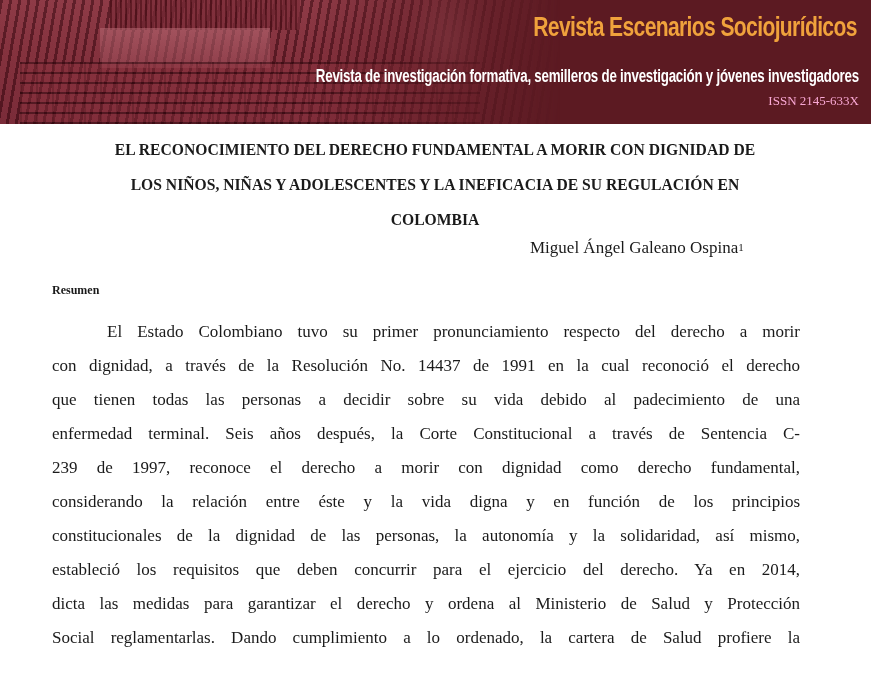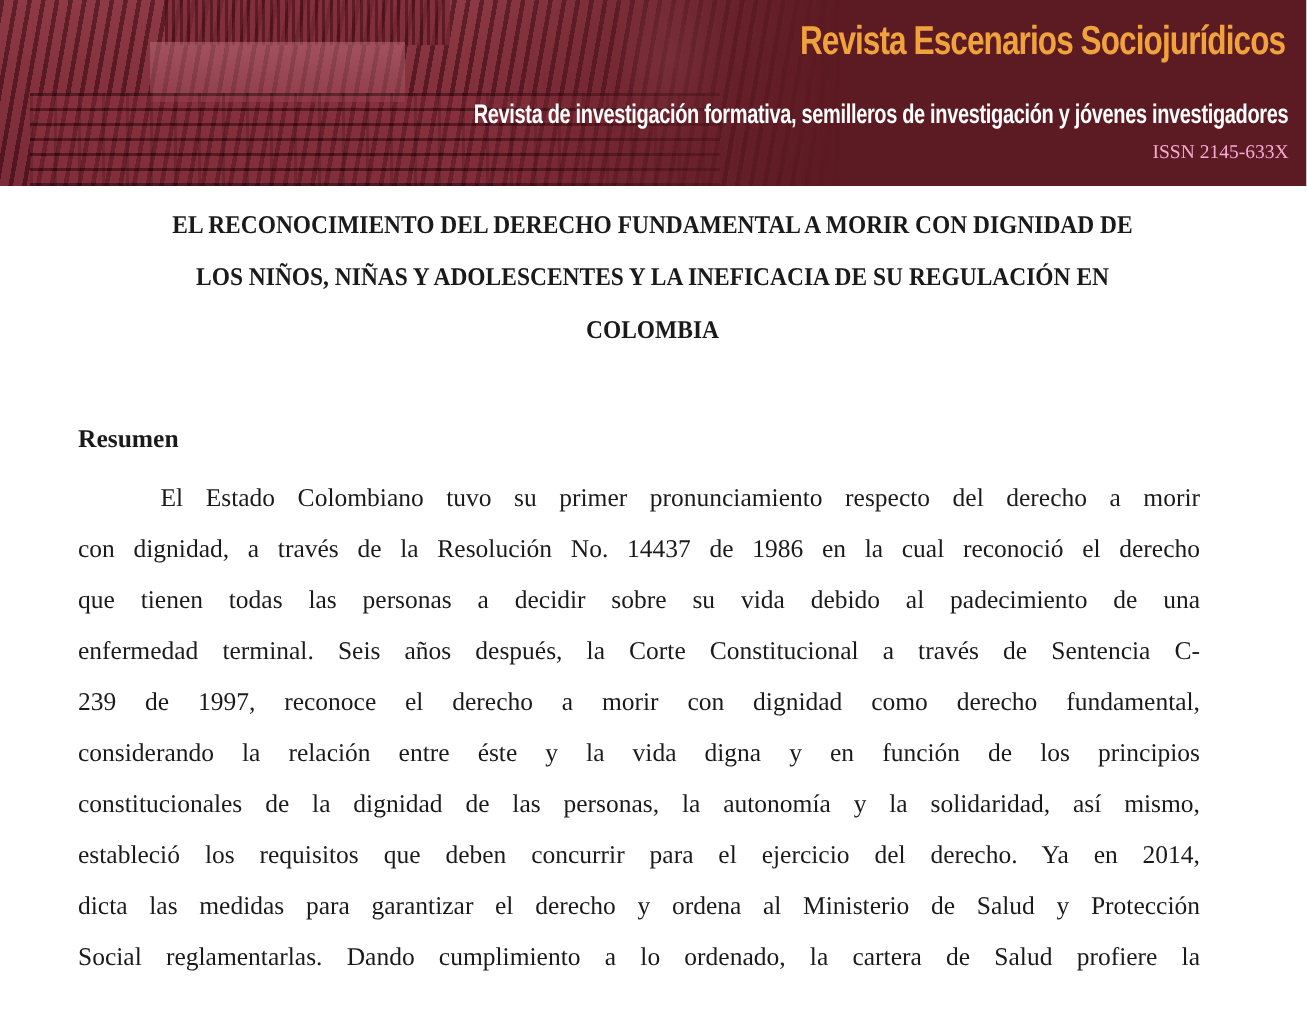--- a/index.html
+++ b/index.html
@@ -17,21 +17,21 @@
   .seats { position: absolute; left: 20px; top: 62px; width: 460px; height: 62px;
     background: repeating-linear-gradient(0deg, rgba(40,5,10,0.6) 0 2px, rgba(140,50,62,0.5) 2px 10px),
                 repeating-linear-gradient(90deg, rgba(40,5,10,0.5) 0 2px, rgba(0,0,0,0) 2px 16px);
     opacity: .8; }
   .journal-title { position: absolute; right: 14px; top: 12px; font-family: "Liberation Sans", sans-serif; font-weight: bold; font-size: 27px; color: #f0a23c; letter-spacing: -0.8px; transform: scaleX(0.78); transform-origin: right center; white-space: nowrap; }
   .journal-subtitle { position: absolute; right: 12px; top: 66px; font-family: "Liberation Sans", sans-serif; font-weight: bold; font-size: 18px; color: #ffffff; transform: scaleX(0.74); transform-origin: right center; white-space: nowrap; letter-spacing: -0.3px; }
   .issn { position: absolute; right: 12px; top: 93px; font-family: "Liberation Serif", serif; font-size: 13px; color: #f9a8d4; white-space: nowrap; }
   .doc-title { position: absolute; left: 40px; top: 132px; width: 790px; text-align: center; font-family: "Liberation Serif", serif; font-weight: bold; font-size: 17px; line-height: 35px; color: #1a1a1a; transform: scaleX(0.92); transform-origin: center top; }
   .authors { position: absolute; left: 530px; top: 236px; font-size: 17px; line-height: 24px; color: #1a1a1a; }
   .authors sup { font-size: 11px; vertical-align: top; position: relative; top: -1px; }
-  .resumen { position: absolute; left: 52px; top: 283px; font-weight: bold; font-size: 17px; }
+  .resumen { position: absolute; left: 52px; top: 283px; font-weight: bold; font-size: 12px; }
   .abstract { position: absolute; left: 52px; top: 315px; width: 748px; font-size: 17px; line-height: 34px; text-align: justify; text-align-last: justify; }
   .abstract .line { display: block; white-space: nowrap; overflow: hidden; text-align: justify; text-align-last: justify; height: 34px; }
   .abstract .indent { padding-left: 55px; }
 </style>
 </head>
 <body>
 
 <header class="banner">
   <div class="banner-photo">
     <div class="balcony"></div>
@@ -43,27 +43,30 @@
   <div class="issn">ISSN 2145-633X</div>
 </header>
 
 <div class="doc-title">
   <div>EL RECONOCIMIENTO DEL DERECHO FUNDAMENTAL A MORIR CON DIGNIDAD DE</div>
   <div>LOS NIÑOS, NIÑAS Y ADOLESCENTES Y LA INEFICACIA DE SU REGULACIÓN EN</div>
   <div>COLOMBIA</div>
 </div>
 
 <div class="authors">
+  <div>
+    <span>Miguel Ángel Galeano Ospina</span><sup>1</sup>
+  </div>
 </div>
 
 <div class="resumen">Resumen</div>
 
 <div class="abstract">
   <span class="line indent">El Estado Colombiano tuvo su primer pronunciamiento respecto del derecho a morir</span>
-  <span class="line">con dignidad, a través de la Resolución No. 14437 de 1986 en la cual reconoció el derecho</span>
+  <span class="line">con dignidad, a través de la Resolución No. 14437 de 1991 en la cual reconoció el derecho</span>
   <span class="line">que tienen todas las personas a decidir sobre su vida debido al padecimiento de una</span>
   <span class="line">enfermedad terminal. Seis años después, la Corte Constitucional a través de Sentencia C-</span>
   <span class="line">239 de 1997, reconoce el derecho a morir con dignidad como derecho fundamental,</span>
   <span class="line">considerando la relación entre éste y la vida digna y en función de los principios</span>
   <span class="line">constitucionales de la dignidad de las personas, la autonomía y la solidaridad, así mismo,</span>
   <span class="line">estableció los requisitos que deben concurrir para el ejercicio del derecho.  Ya en 2014,</span>
   <span class="line">dicta las medidas para garantizar el derecho y ordena al Ministerio de Salud y Protección</span>
   <span class="line">Social reglamentarlas. Dando cumplimiento a lo ordenado, la cartera de Salud profiere la</span>
 </div>
 

